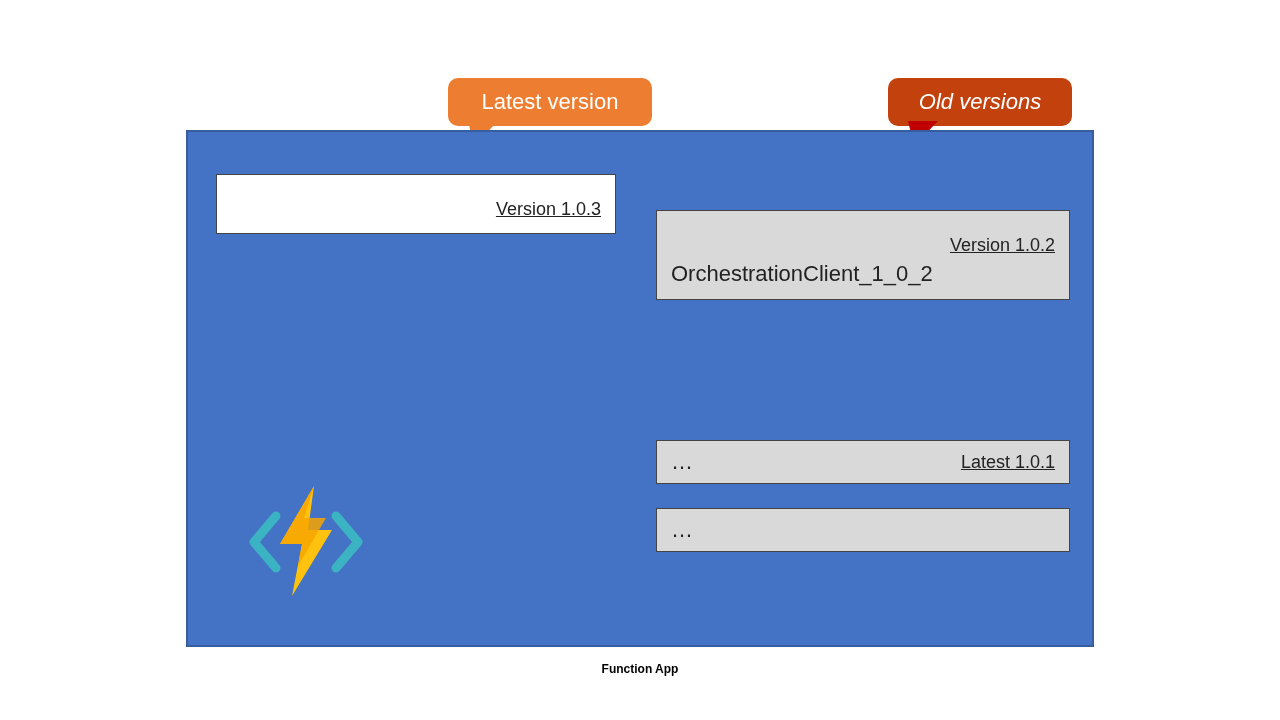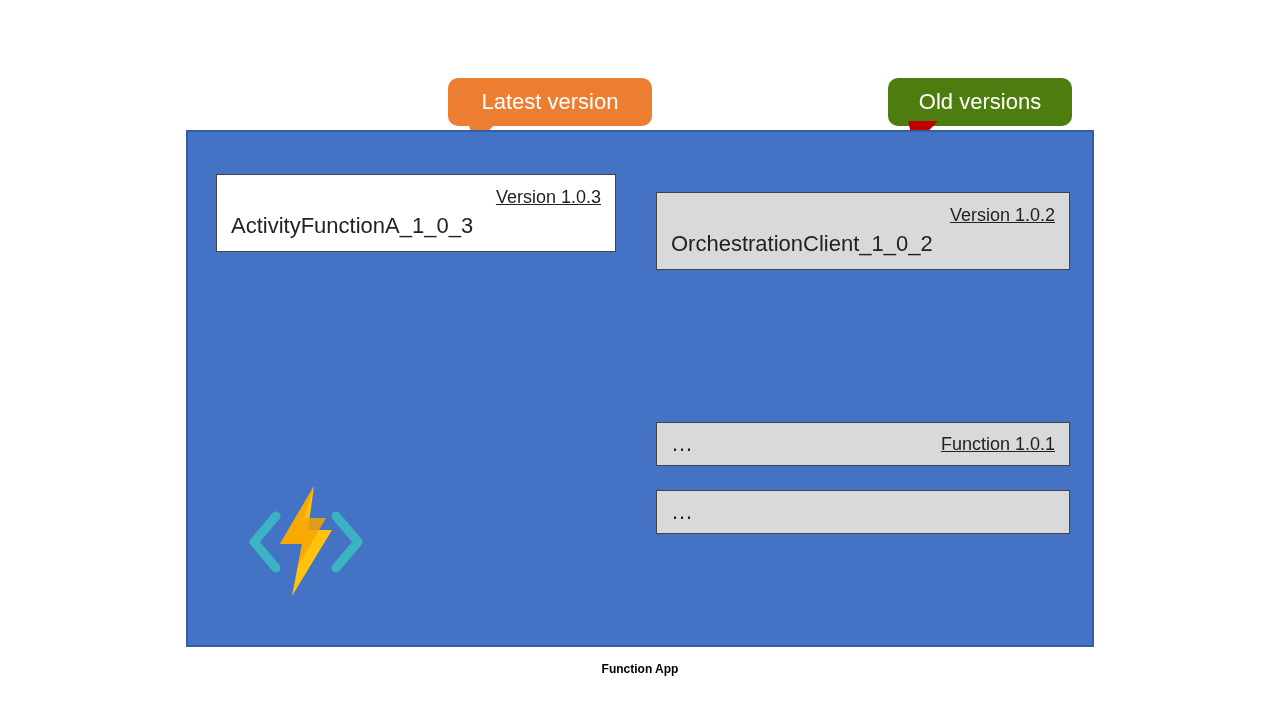--- a/index.html
+++ b/index.html
@@ -36,44 +36,44 @@
     border-radius: 10px;
     color: #fff;
     font-size: 22px;
     display: flex;
     align-items: center;
     justify-content: center;
     padding: 0 18px;
     height: 48px;
   }
   .bubble.orange { background: #ED7D31; }
-  .bubble.red    { background: #4d7c0f; }
+  .bubble.red    { background: #c2410c; font-style: italic; }
   .bubble .tail {
     position: absolute;
     left: 20px;
     bottom: -20px;
     width: 30px;
     height: 25px;
   }
   .bubble.orange .tail svg path { fill: #ED7D31; }
   .bubble.red    .tail svg path { fill: #C00000; }
   .bubble-latest { left: 448px; top: 78px; width: 204px; }
   .bubble-old    { left: 888px; top: 78px; width: 184px; }
 
   
   .card {
     position: absolute;
     border: 1.5px solid #444;
-    padding: 10px 14px 10px 14px;
+    padding: 22px 14px 10px 14px;
     font-size: 22px;
     color: #222;
     line-height: 1.35;
   }
   .card.white { background: #ffffff; }
-  .card.grey  { background: #D9D9D9; }
+  .card.grey  { background: #D9D9D9; margin-top: 18px; }
   .card .ver {
     text-align: right;
     text-decoration: underline;
     font-size: 18px;
     margin-bottom: 2px;
   }
   .card .line { white-space: nowrap; }
   .card.small { padding: 4px 14px 4px 14px; height: 44px; display:flex; align-items:center; }
   .card.small .dots { font-size: 22px; flex: 0 0 auto; }
   .card.small .ver  { flex: 1 1 auto; margin: 0; }
@@ -109,31 +109,30 @@
     <svg viewBox="0 0 30 25" width="30" height="25">
         <path d="M0 0 L30 0 L6 25 Z"></path>
       </svg>
   </div>
 </div>
 
 <div class="app-container">
 
   <div class="card white card-latest">
     <div class="ver">Version 1.0.3</div>
-    <div class="line">ActivityFunctionA_1_0_3</div>
   </div>
 
   <div class="card grey card-102">
     <div class="ver">Version 1.0.2</div>
     <div class="line">OrchestrationClient_1_0_2</div>
   </div>
 
   <div class="card grey small card-101">
     <span class="dots">…</span>
-    <div class="ver">Function 1.0.1</div>
+    <div class="ver">Latest 1.0.1</div>
   </div>
 
   <div class="card grey small card-100">
     <span class="dots">…</span>
   </div>
 
   <div class="fn-logo">
     <svg viewBox="0 0 120 120" width="120" height="120">
 
       <g stroke="#3BB3C2" stroke-width="9" fill="none" stroke-linecap="round" stroke-linejoin="round">

